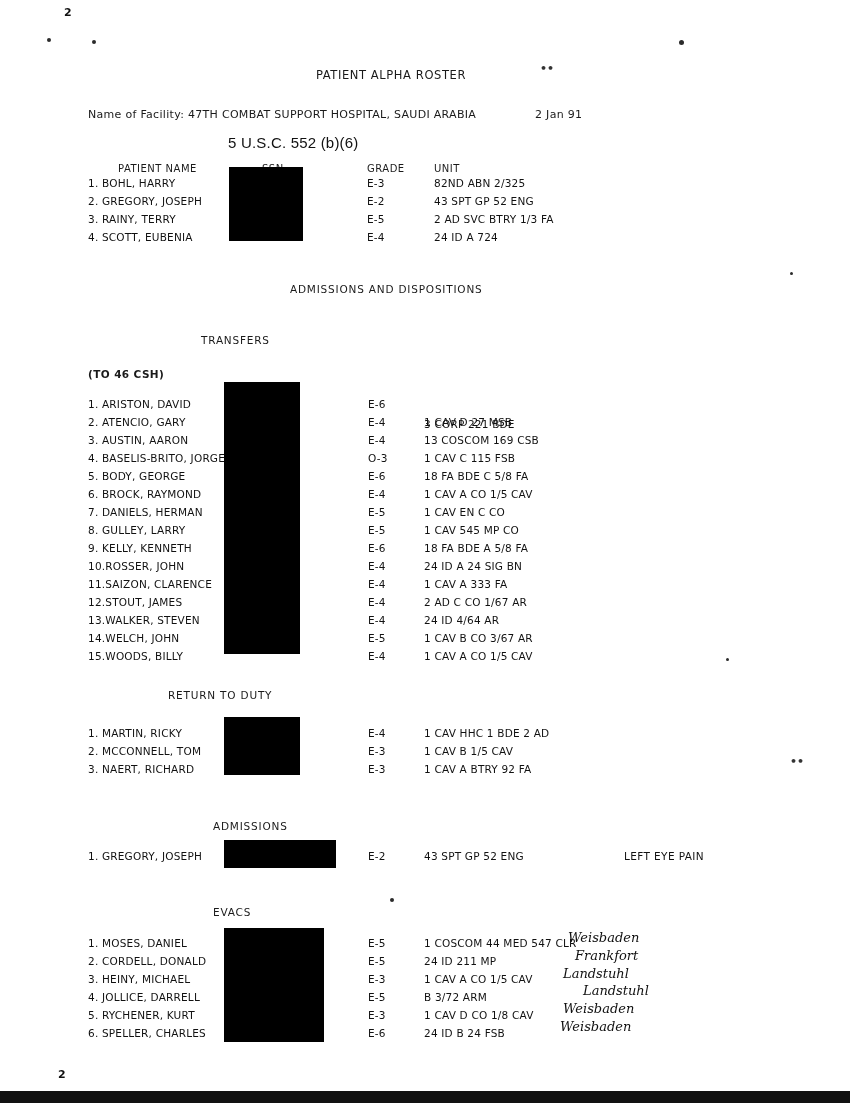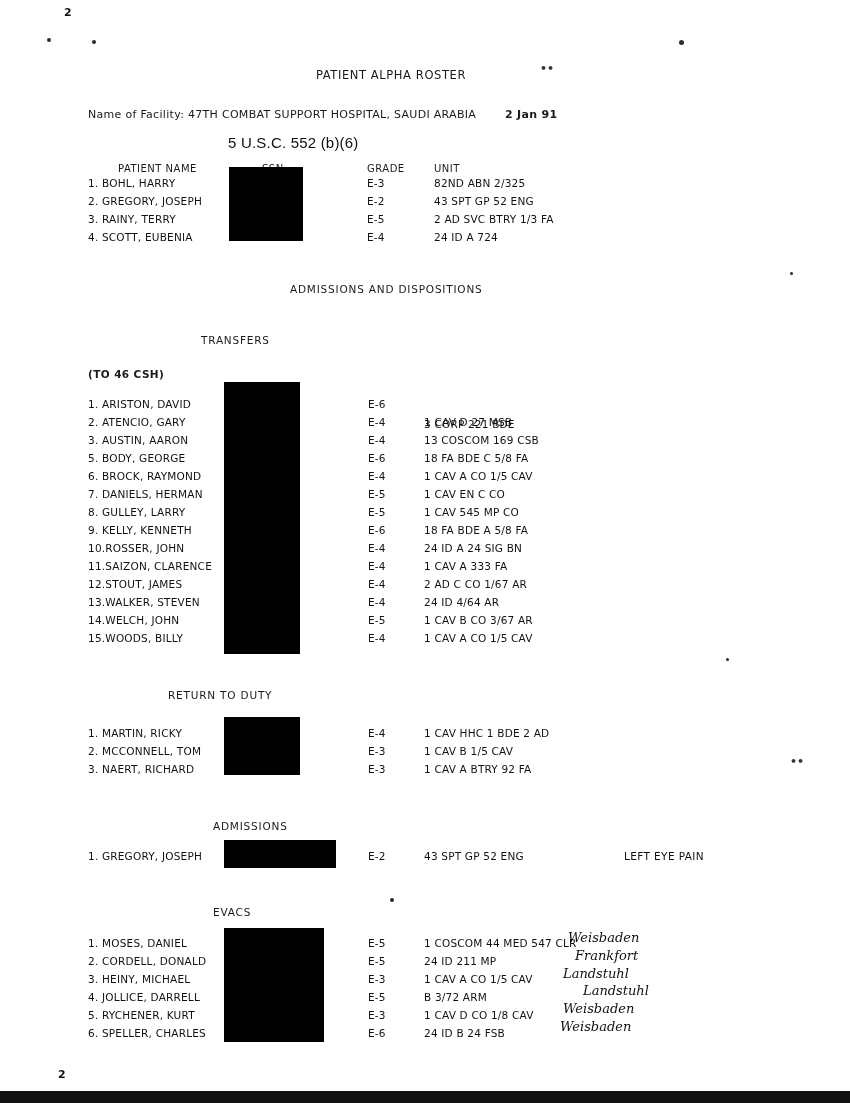--- a/index.html
+++ b/index.html
@@ -43,26 +43,25 @@
     position: absolute;
     left: 88px;
     top: 108px;
     font-size: 11px;
     letter-spacing: 0.3px;
     color: #1a1a1a;
     white-space: pre;
   }
   .facility-date {
     position: absolute;
-    left: 505px;
+    left: 535px;
     top: 108px;
     font-size: 11px;
     letter-spacing: 0.3px;
     color: #1a1a1a;
-    font-weight: bold;
   }
   .usc-stamp {
     position: absolute;
     left: 228px;
     top: 134px;
     font-size: 15px;
     font-family: "Liberation Sans", sans-serif;
     color: #111;
     letter-spacing: 0.2px;
   }
@@ -215,20 +214,25 @@
       <span class="nm">2. ATENCIO, GARY</span>
       <span class="gr" style="left:280px;">E-4</span>
       <span class="un" style="left:336px;">1 CAV D 27 MSB</span>
     </div>
     <div class="row">
       <span class="nm">3. AUSTIN, AARON</span>
       <span class="gr" style="left:280px;">E-4</span>
       <span class="un" style="left:336px;">13 COSCOM 169 CSB</span>
     </div>
     <div class="row">
+      <span class="nm">4. BASELIS-BRITO, JORGE</span>
+      <span class="gr" style="left:280px;">O-3</span>
+      <span class="un" style="left:336px;">1 CAV C 115 FSB</span>
+    </div>
+    <div class="row">
       <span class="nm">5. BODY, GEORGE</span>
       <span class="gr" style="left:280px;">E-6</span>
       <span class="un" style="left:336px;">18 FA BDE C 5/8 FA</span>
     </div>
     <div class="row">
       <span class="nm">6. BROCK, RAYMOND</span>
       <span class="gr" style="left:280px;">E-4</span>
       <span class="un" style="left:336px;">1 CAV A CO 1/5 CAV</span>
     </div>
     <div class="row">

